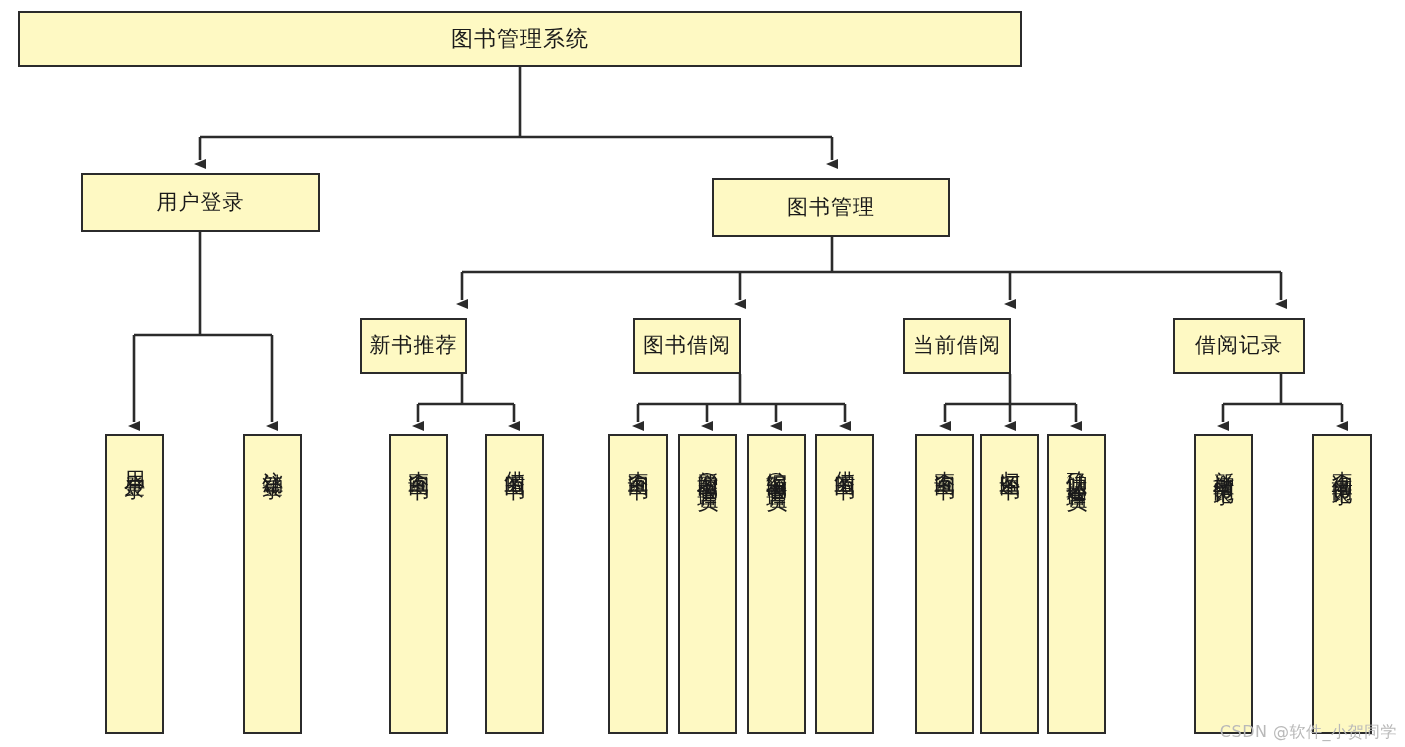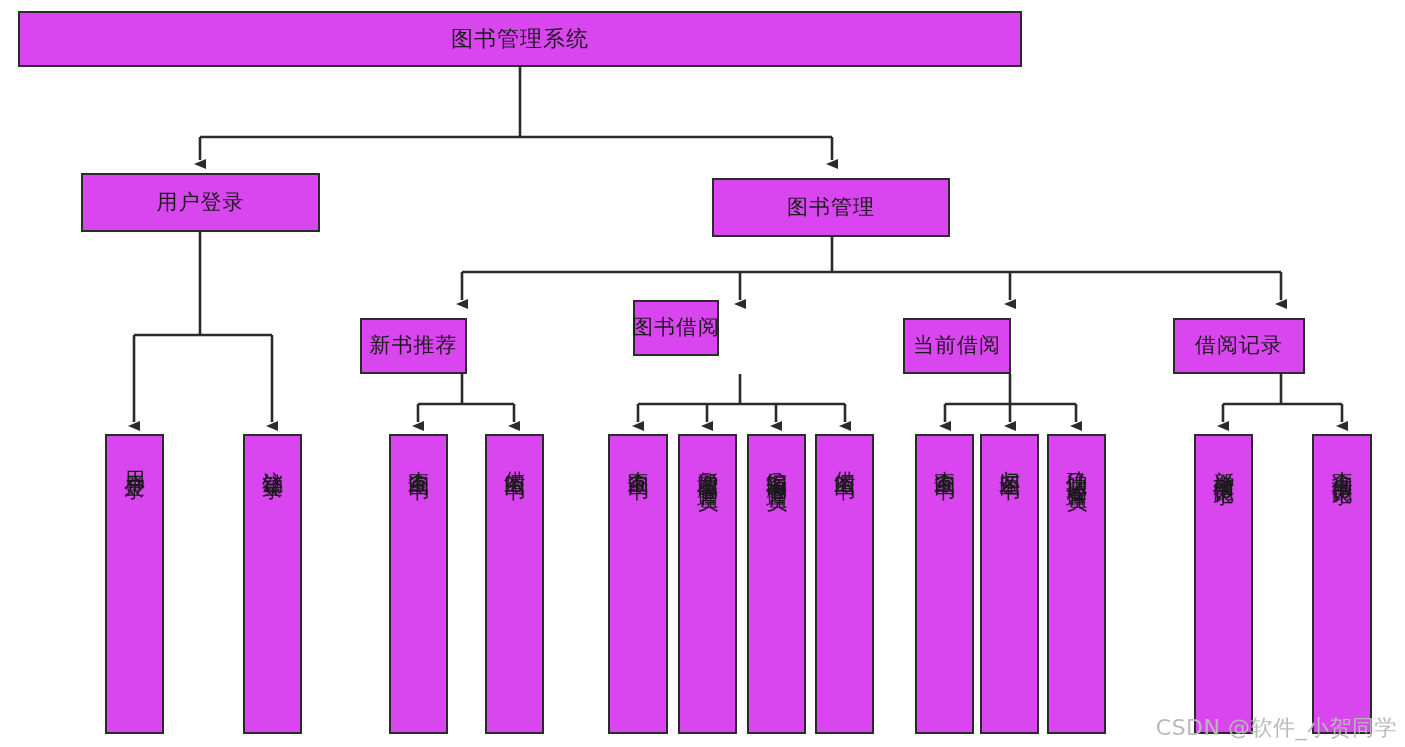--- a/index.html
+++ b/index.html
@@ -22,21 +22,21 @@
     position: absolute;
     left: 0;
     top: 0;
     width: 1405px;
     height: 747px;
   }
   .node {
     position: absolute;
     box-sizing: border-box;
     border: 2px solid #2b2b2b;
-    background: #d946ef;
+    background: #fef9c3;
     display: flex;
     align-items: center;
     justify-content: center;
     color: #1a1a1a;
     z-index: 2;
   }
   .node.horiz {
     font-size: 21px;
     line-height: 1.2;
     letter-spacing: 1px;
@@ -55,21 +55,21 @@
     font-size: 21px;
     line-height: 1.35;
     letter-spacing: 3px;
     white-space: nowrap;
     color: #1a1a1a;
   }
   .watermark {
     position: absolute;
     right: 8px;
     bottom: 4px;
-    font-size: 22px;
+    font-size: 16px;
     color: #b9b9b9;
     letter-spacing: 0.5px;
     z-index: 3;
     white-space: nowrap;
   }
 </style>
 </head>
 <body>
 
 <div id="canvas">
@@ -132,21 +132,21 @@
   <div class="node horiz" style="left:81px; top:173px; width:239px; height:59px;">
     <span>用户登录</span>
   </div>
   <div class="node horiz" style="left:712px; top:178px; width:238px; height:59px;">
     <span>图书管理</span>
   </div>
 
   <div class="node horiz" style="left:360px; top:318px; width:107px; height:56px;align-items:center;">
     <span>新书推荐</span>
   </div>
-  <div class="node horiz" style="left:633px; top:300px; width:86px; height:56px;">
+  <div class="node horiz" style="left:633px; top:318px; width:108px; height:56px;">
     <span>图书借阅</span>
   </div>
   <div class="node horiz" style="left:903px; top:318px; width:108px; height:56px;">
     <span>当前借阅</span>
   </div>
   <div class="node horiz" style="left:1173px; top:318px; width:132px; height:56px;">
     <span>借阅记录</span>
   </div>
 
   <div class="node leaf" style="left:105px; top:434px; width:59px; height:300px;">

